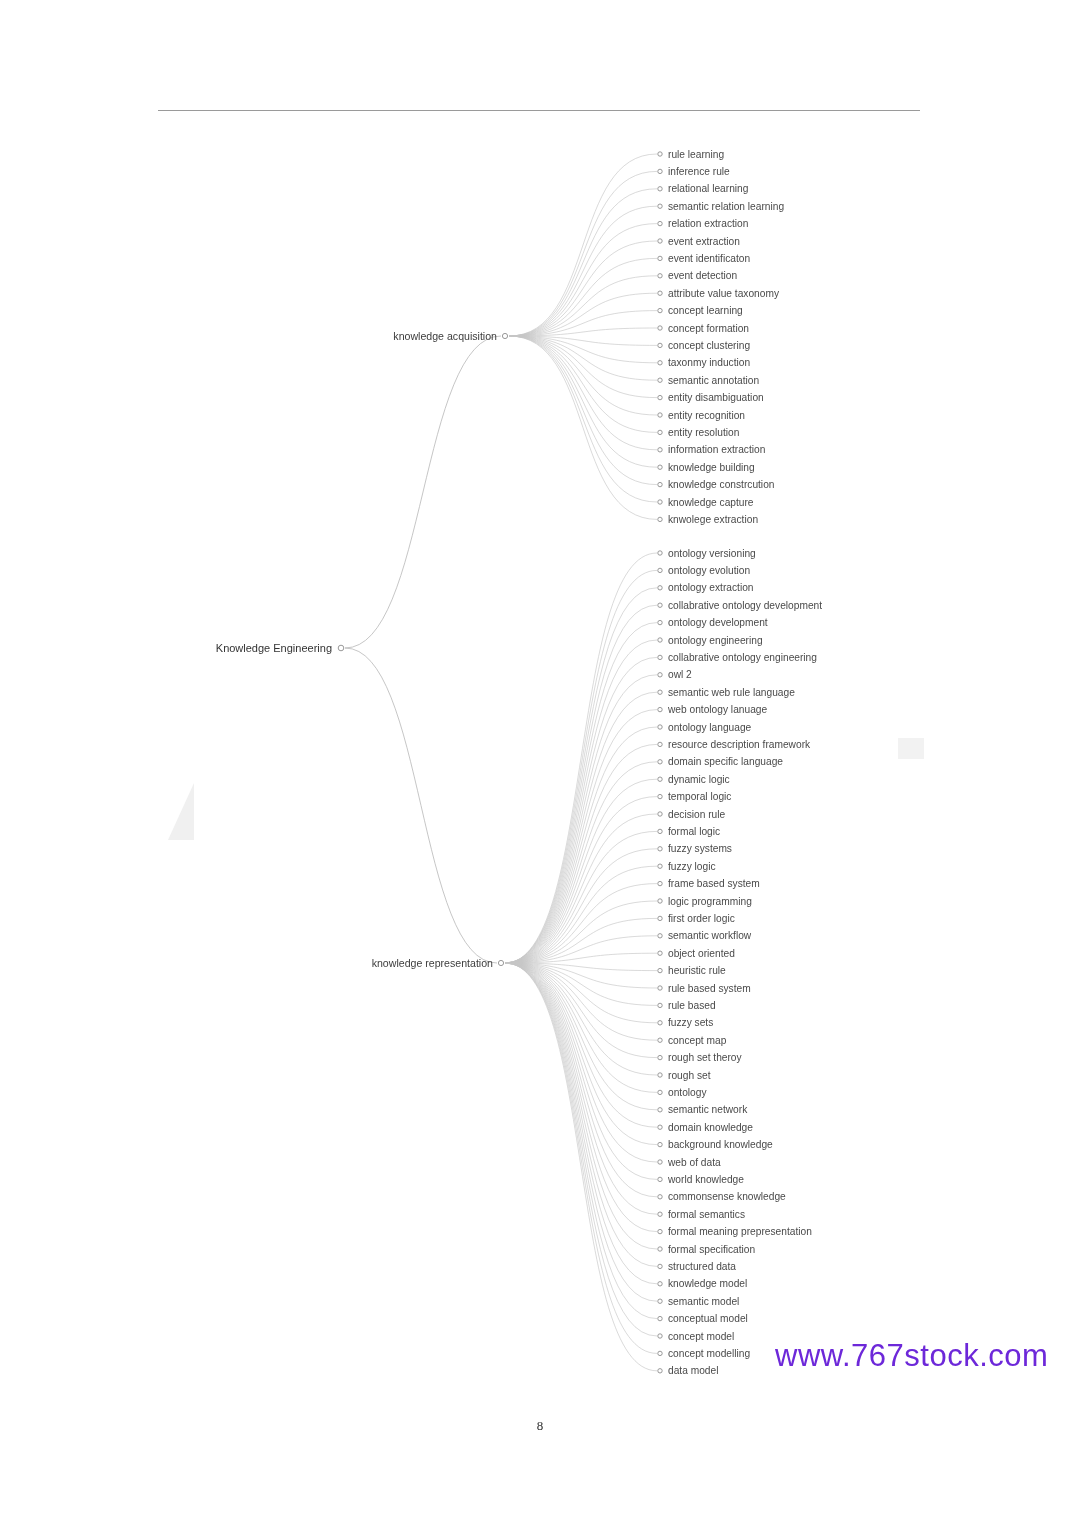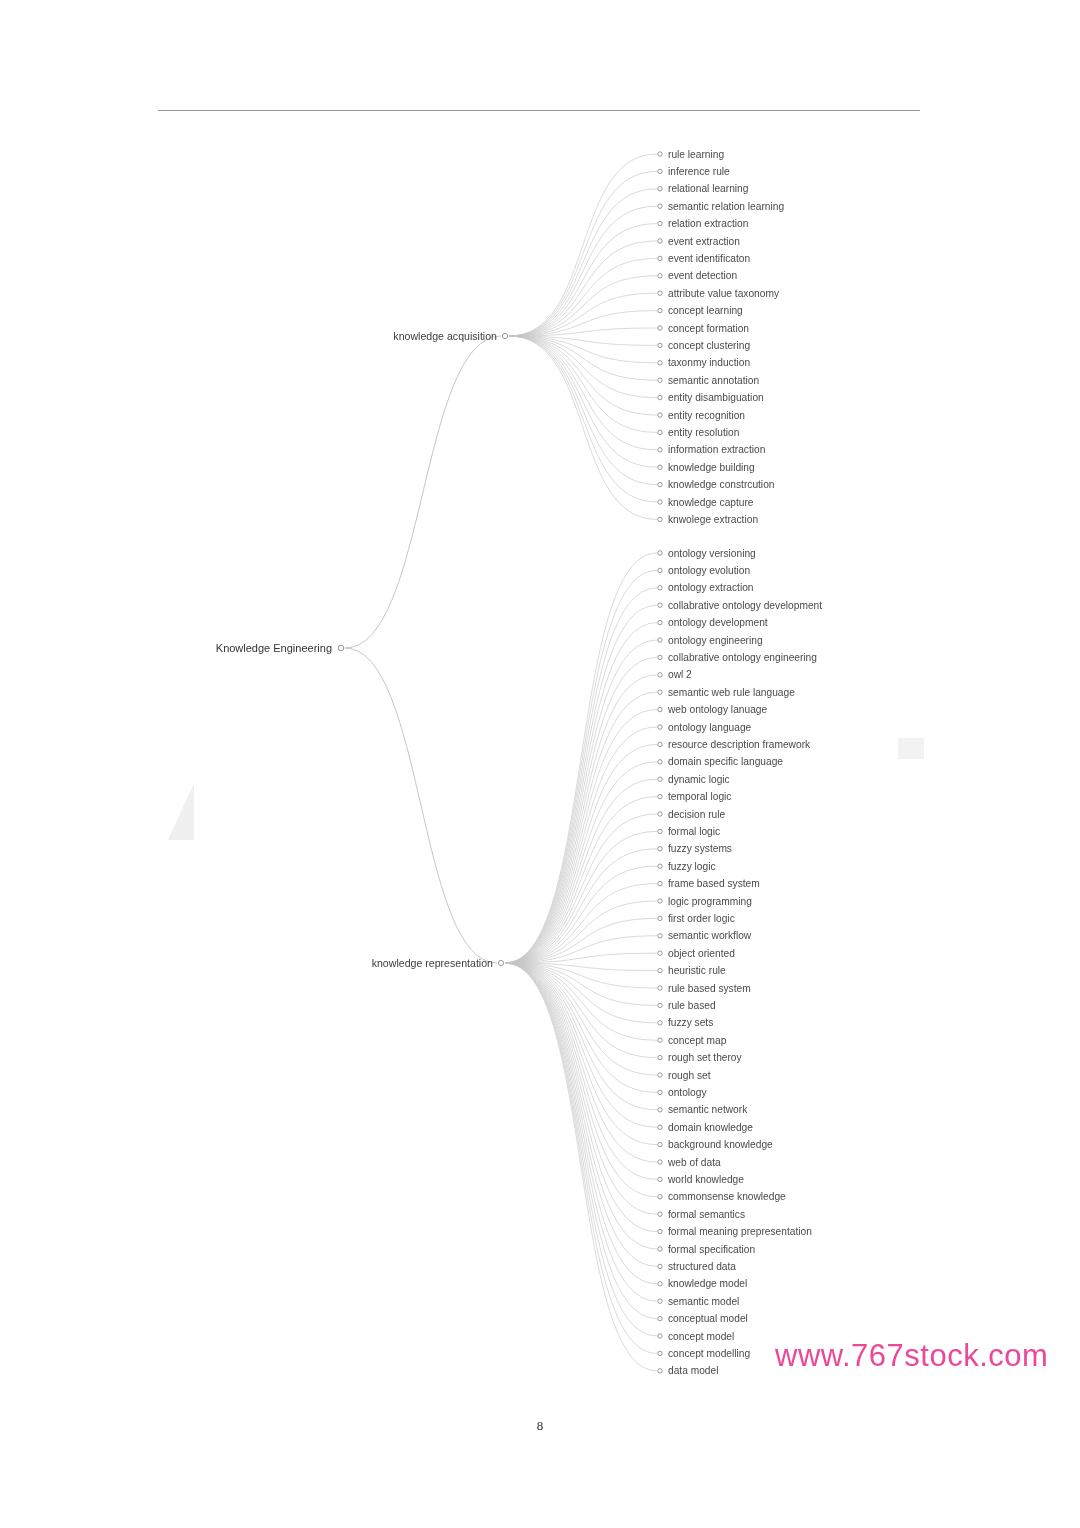--- a/index.html
+++ b/index.html
@@ -49,21 +49,21 @@
   }
 
   
   #watermark {
     position: absolute;
     left: 775px;
     top: 1338px;
     font-family: "Liberation Sans", sans-serif;
     font-size: 31px;
     letter-spacing: 0.5px;
-    color: #ec4899;
+    color: #6d28d9;
     white-space: nowrap;
     user-select: none;
   }
 
   
   .artifact {
     position: absolute;
     pointer-events: none;
   }
   #artifact-triangle {

